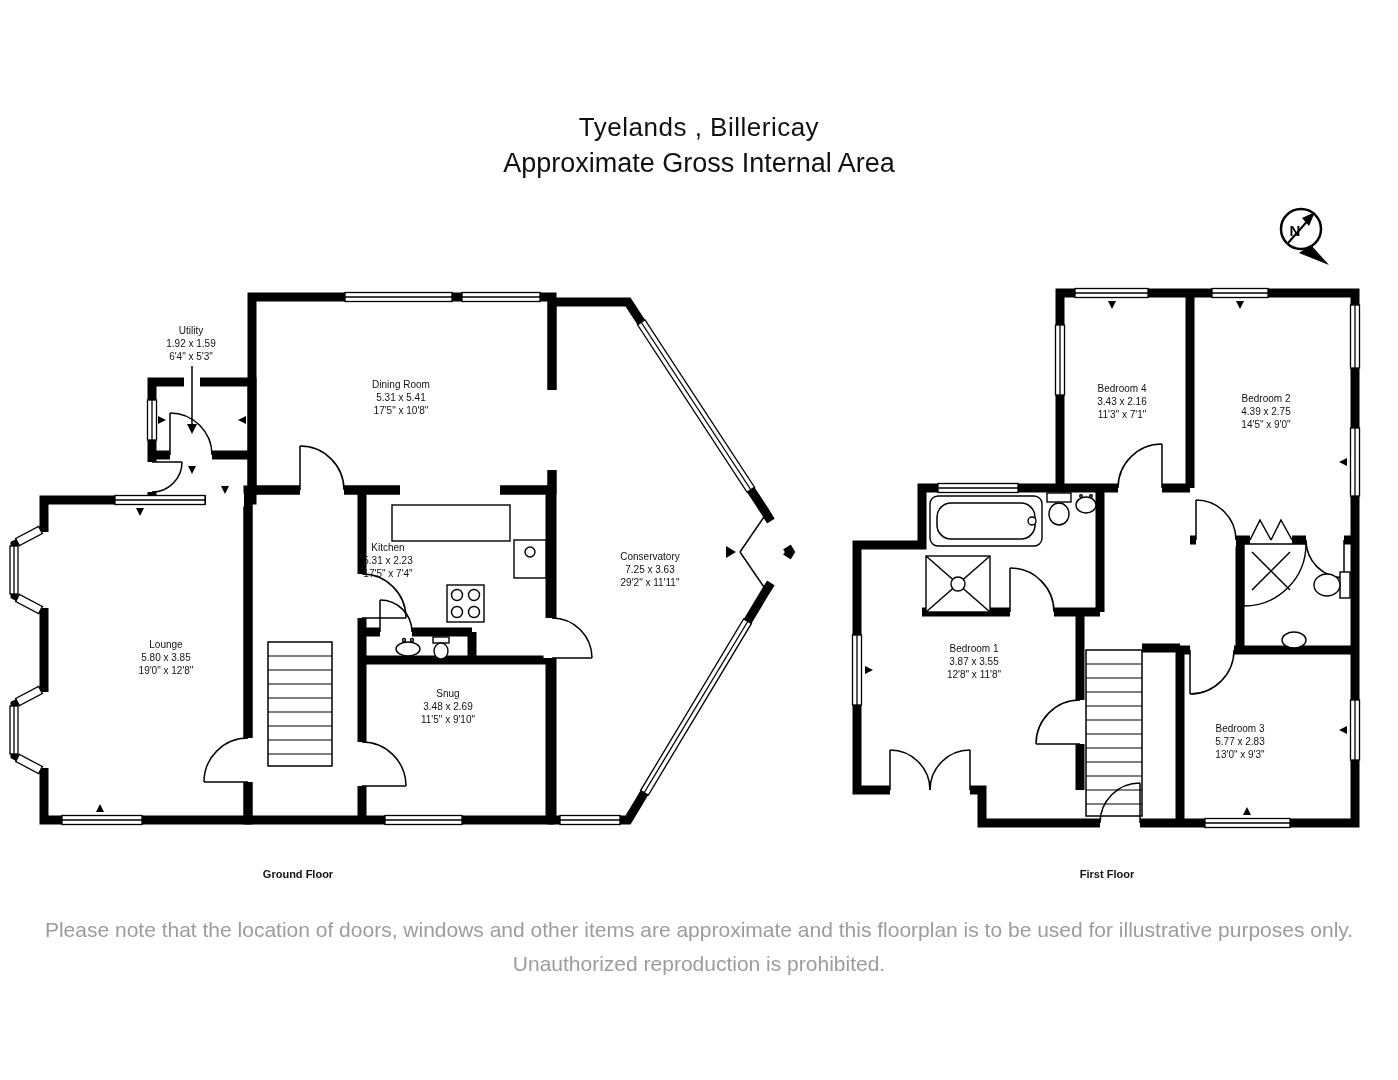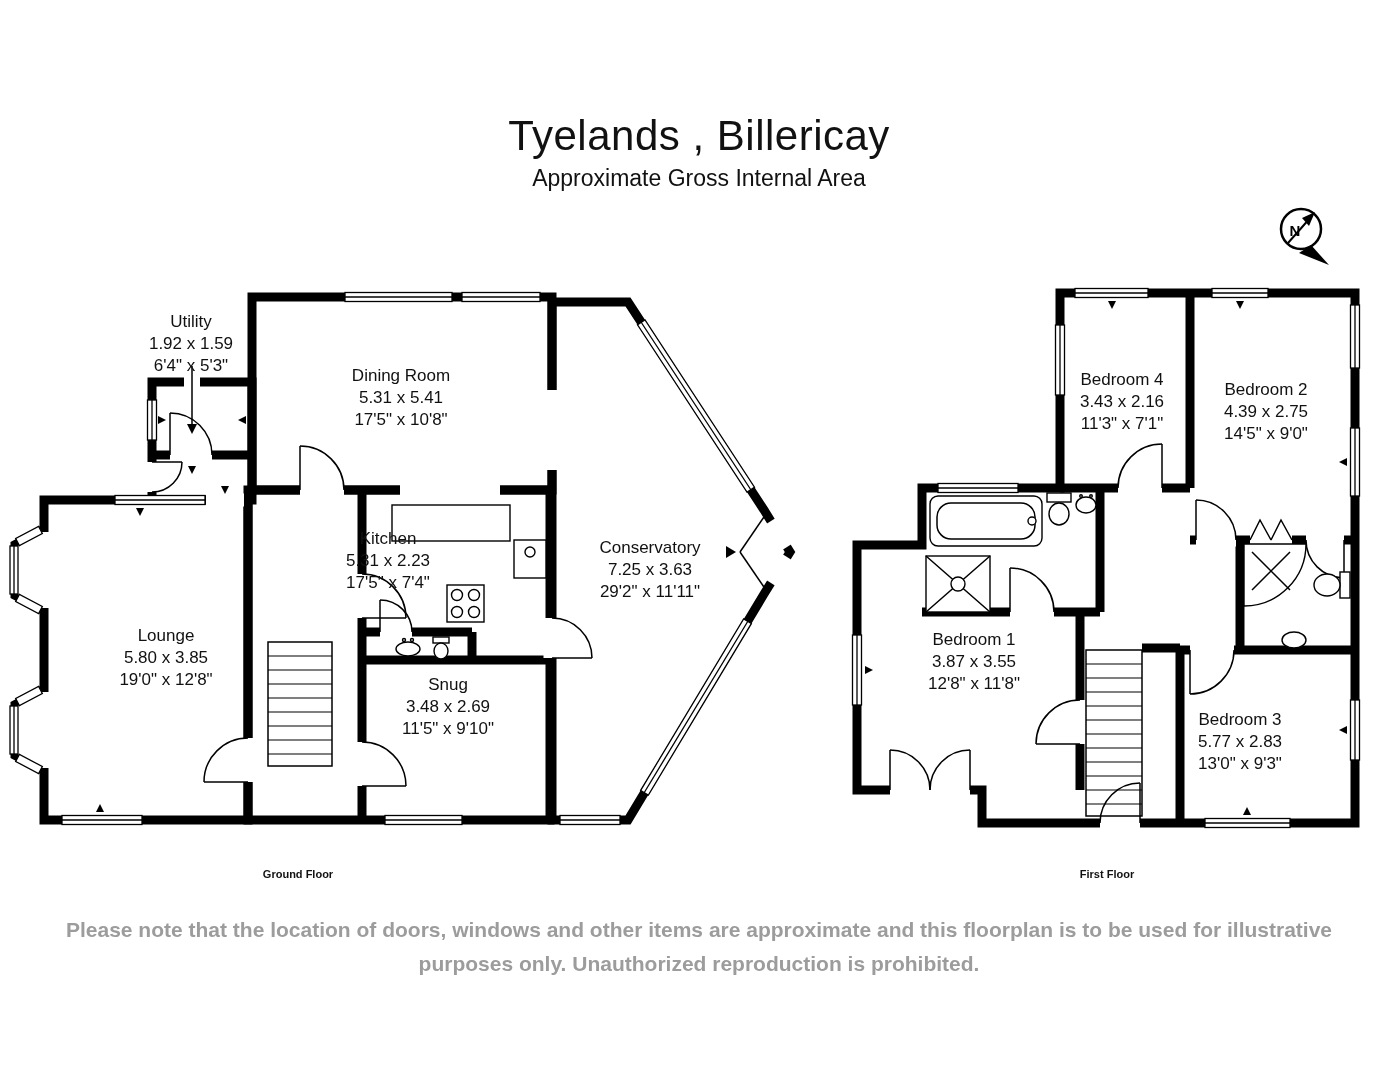--- a/index.html
+++ b/index.html
@@ -1,26 +1,26 @@
 <!DOCTYPE html>
 <html><head>
 <meta charset="utf-8">
 <style>
   html,body{margin:0;padding:0;background:#fff;}
   .page{position:relative;width:1398px;height:1080px;background:#fff;overflow:hidden;
         font-family:"Liberation Sans", sans-serif;color:#111;}
   .titles{position:absolute;top:112px;left:0;width:100%;text-align:center;}
-  .titles h1{margin:0;font-size:42px;font-weight:400;letter-spacing:.5px;}
-  .titles .sub{font-size:23px;margin-top:5px;}
+  .titles h1{margin:0;font-size:26px;font-weight:400;letter-spacing:.5px;}
+  .titles .sub{font-size:27px;margin-top:5px;}
   .plan-svg{position:absolute;left:0;top:0;}
   .room-label{position:absolute;transform:translate(-50%,-50%);text-align:center;
-              font-size:17px;line-height:1.28;white-space:nowrap;}
+              font-size:10px;line-height:1.28;white-space:nowrap;}
   .floor-label{position:absolute;transform:translateX(-50%);font-size:11px;font-weight:700;}
   .note{position:absolute;top:913px;left:50%;transform:translateX(-50%);width:1340px;
-        text-align:center;font-size:21px;line-height:1.6;color:#9c9c9c;font-weight:bold;}
+        text-align:center;font-size:21px;line-height:1.6;color:#9c9c9c;}
   
   .wall{fill:none;stroke:#000;stroke-width:9;}
   .wallf{fill:none;stroke:#000;stroke-width:7;}
   .gap{stroke:#fff;stroke-width:13;fill:none;}
   .gapw{stroke:#fff;stroke-width:15;fill:none;}
   .thin{fill:none;stroke:#000;stroke-width:1.5;}
   .winr{fill:#fff;stroke:#000;stroke-width:1.3;}
   .winl{fill:none;stroke:#000;stroke-width:1.3;}
   .fix{fill:#fff;stroke:#000;stroke-width:1.4;}
   .tread{stroke:#000;stroke-width:1.1;}

